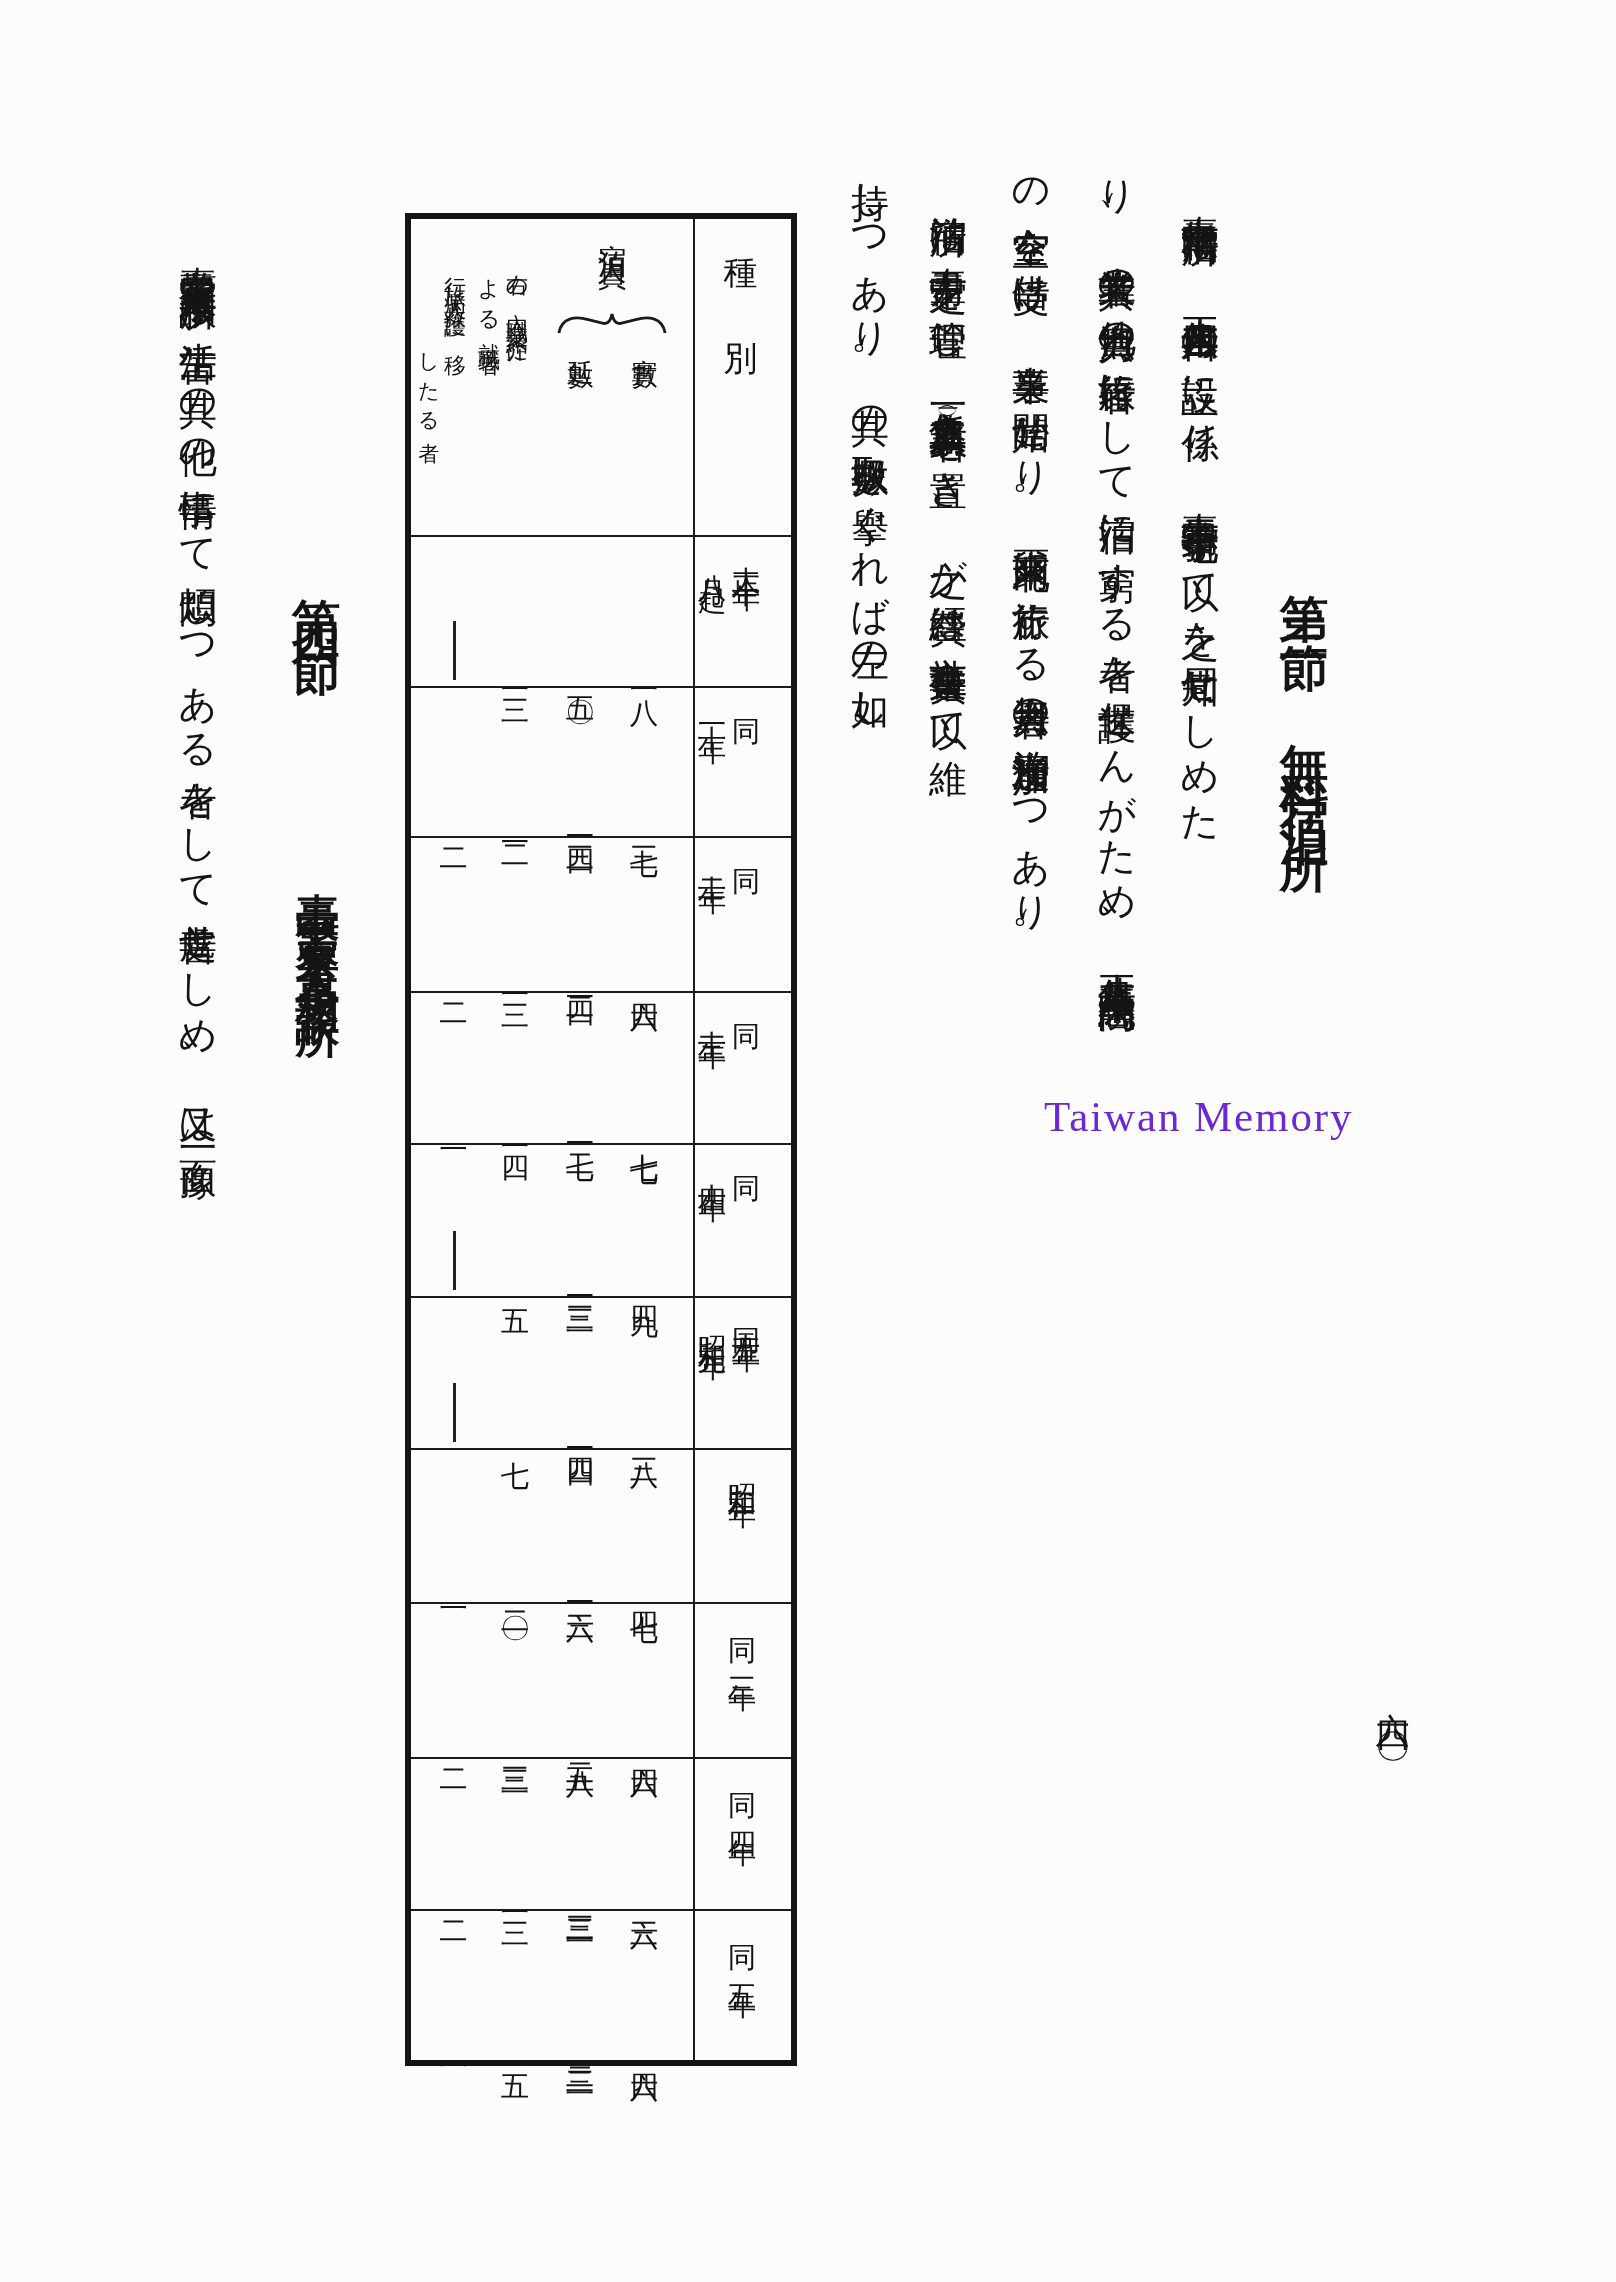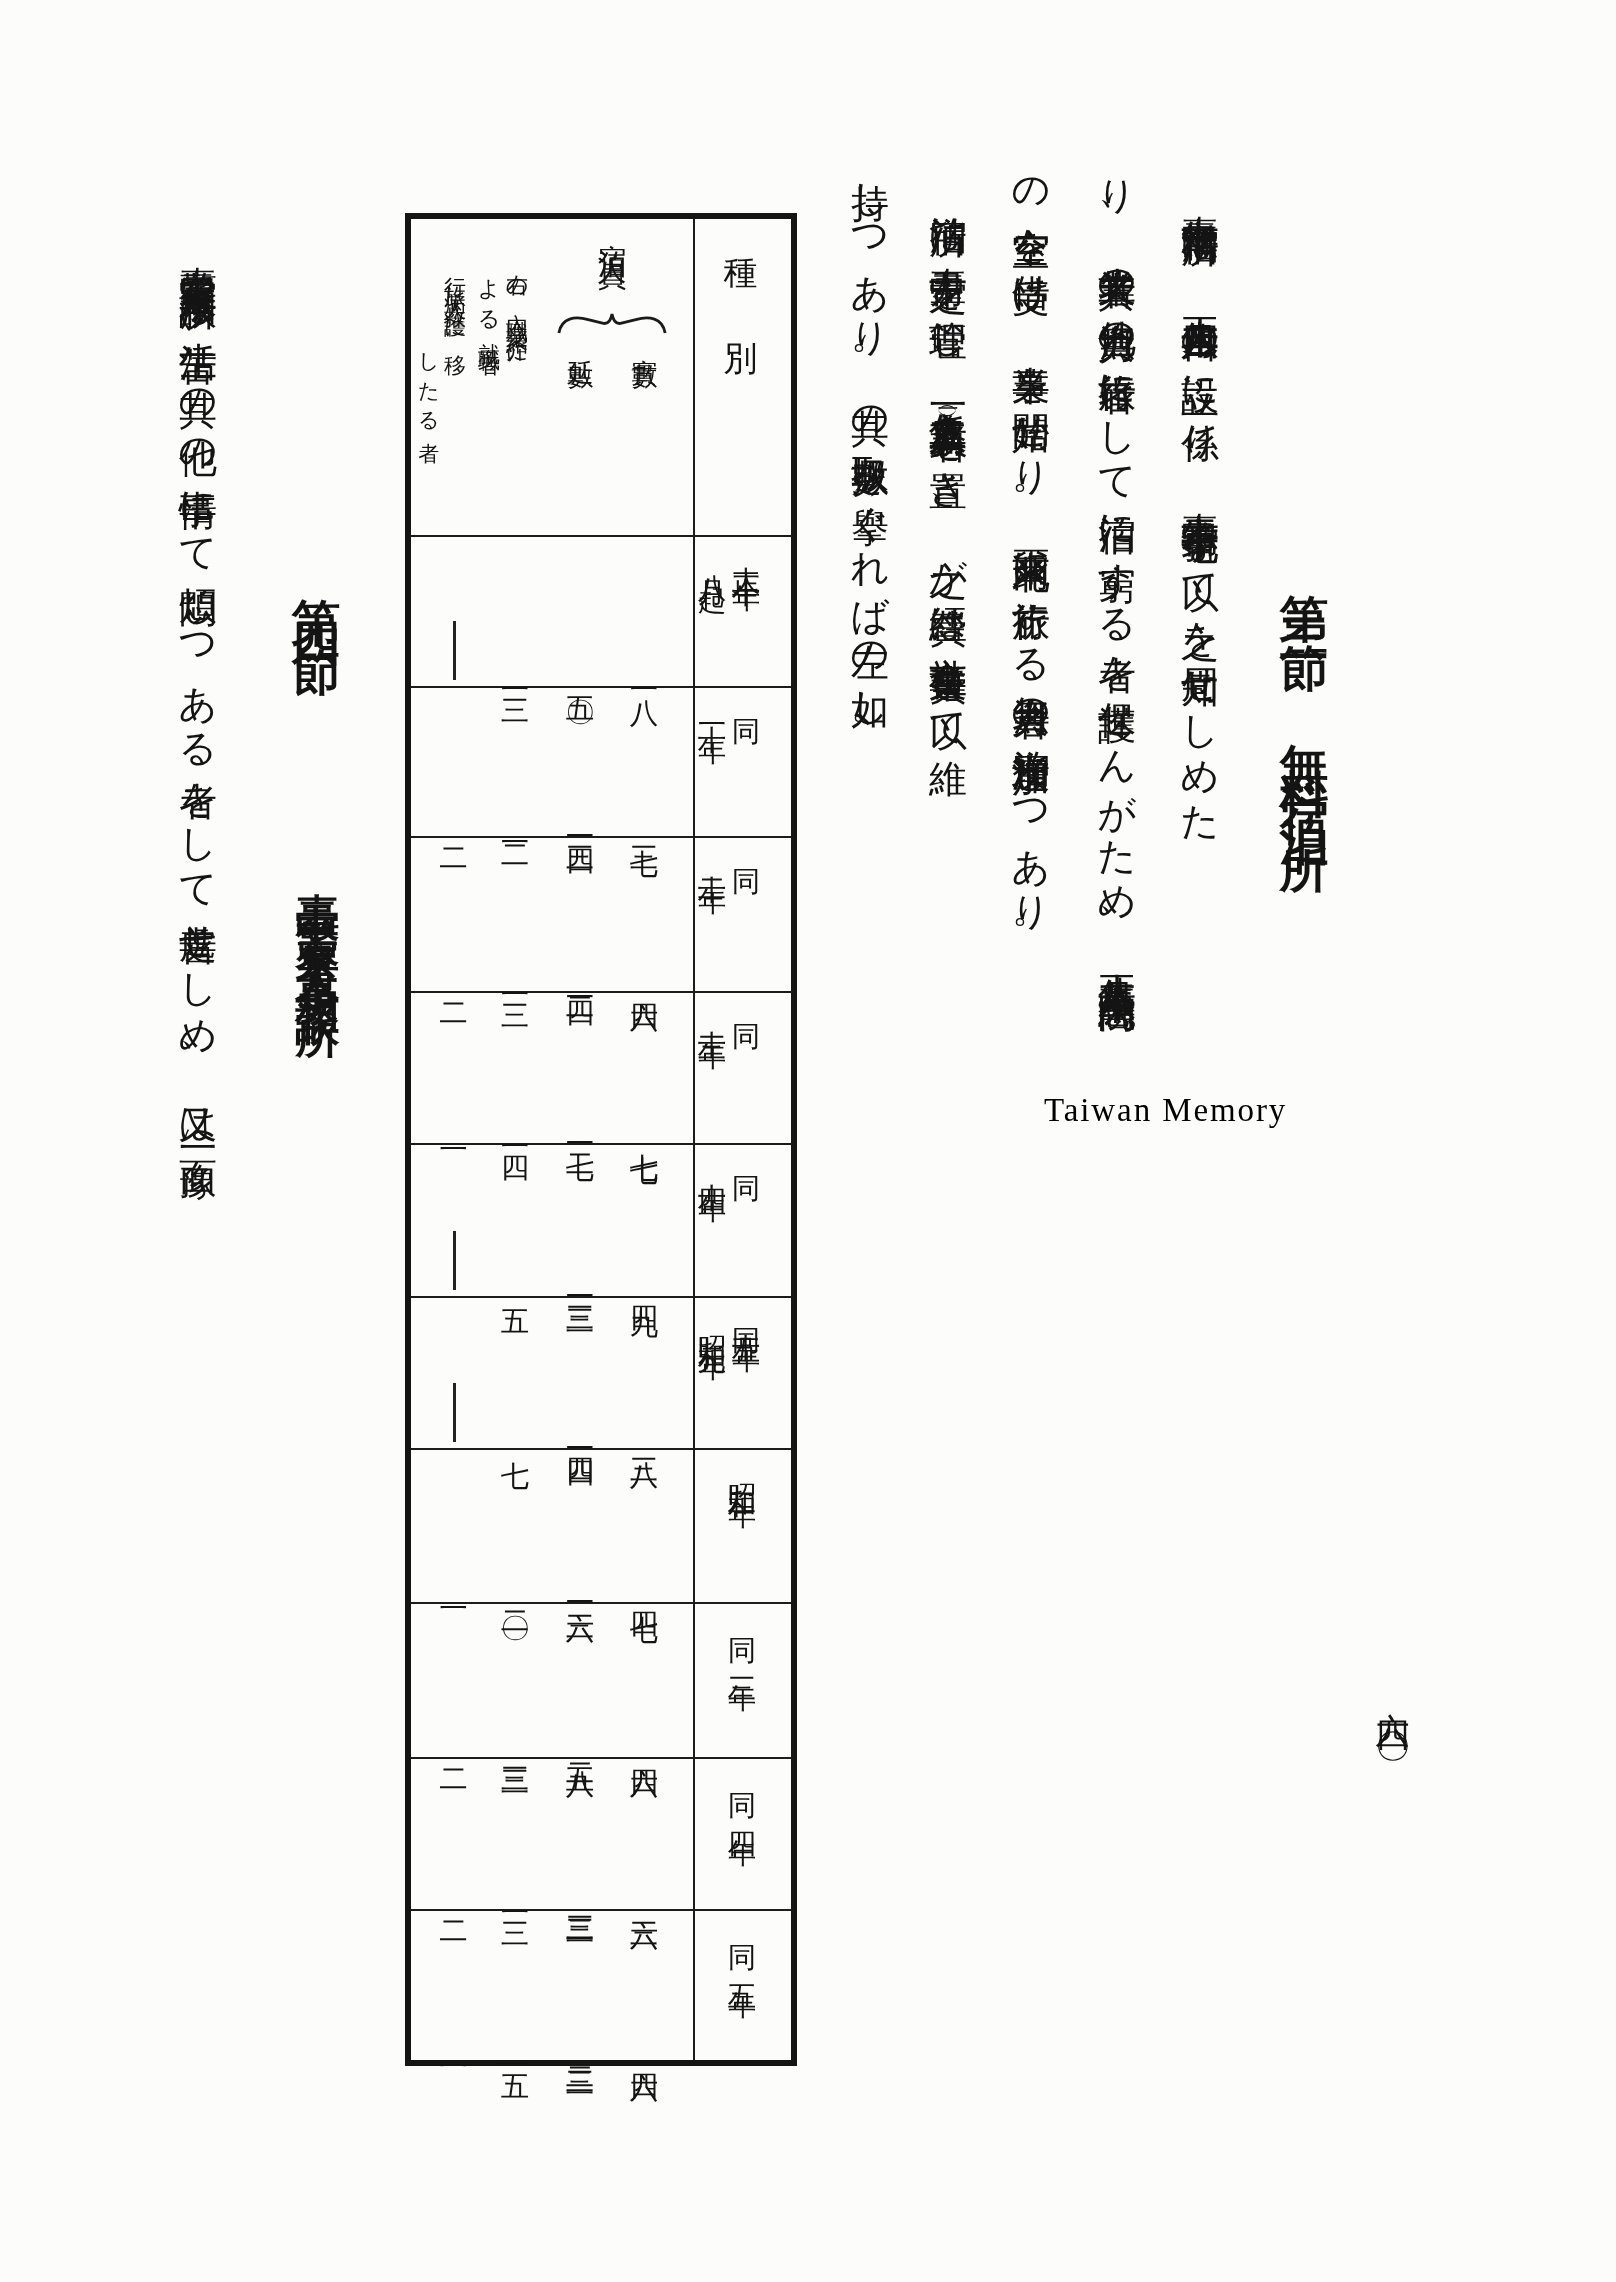--- a/index.html
+++ b/index.html
@@ -38,22 +38,22 @@
   .lbl-s4{font-size:21px;letter-spacing:5.7px;}
   .yearlab{font-size:28.5px;letter-spacing:5.7px;}
   .num{font-size:28.5px;letter-spacing:2.9px;}
   .dashline{position:absolute;width:2.9px;height:59px;background:#222;}
   
   .wm-cjk{
     left:609px;top:989px;font-size:176px;font-weight:bold;letter-spacing:-7.6px;
     color:#aeb2b4;mix-blend-mode:multiply;z-index:9;font-family:"Liberation Serif",serif;
   }
   .wm-latin{
-    left:1044px;top:1092px;font-size:33px;letter-spacing:1.9px;
-    color:#000000;mix-blend-mode:multiply;z-index:9;font-family:"Liberation Serif",serif;
+    left:1044px;top:1092px;font-size:43px;letter-spacing:1.9px;
+    color:#6d28d9;mix-blend-mode:multiply;z-index:9;font-family:"Liberation Serif",serif;
   }
   .footer{
     left:533px;top:2210px;width:533px;text-align:center;
     font-size:28.5px;letter-spacing:3.8px;color:#8f8f8f;
   }
 </style>
 </head>
 <body>
 
 <div class="page">

